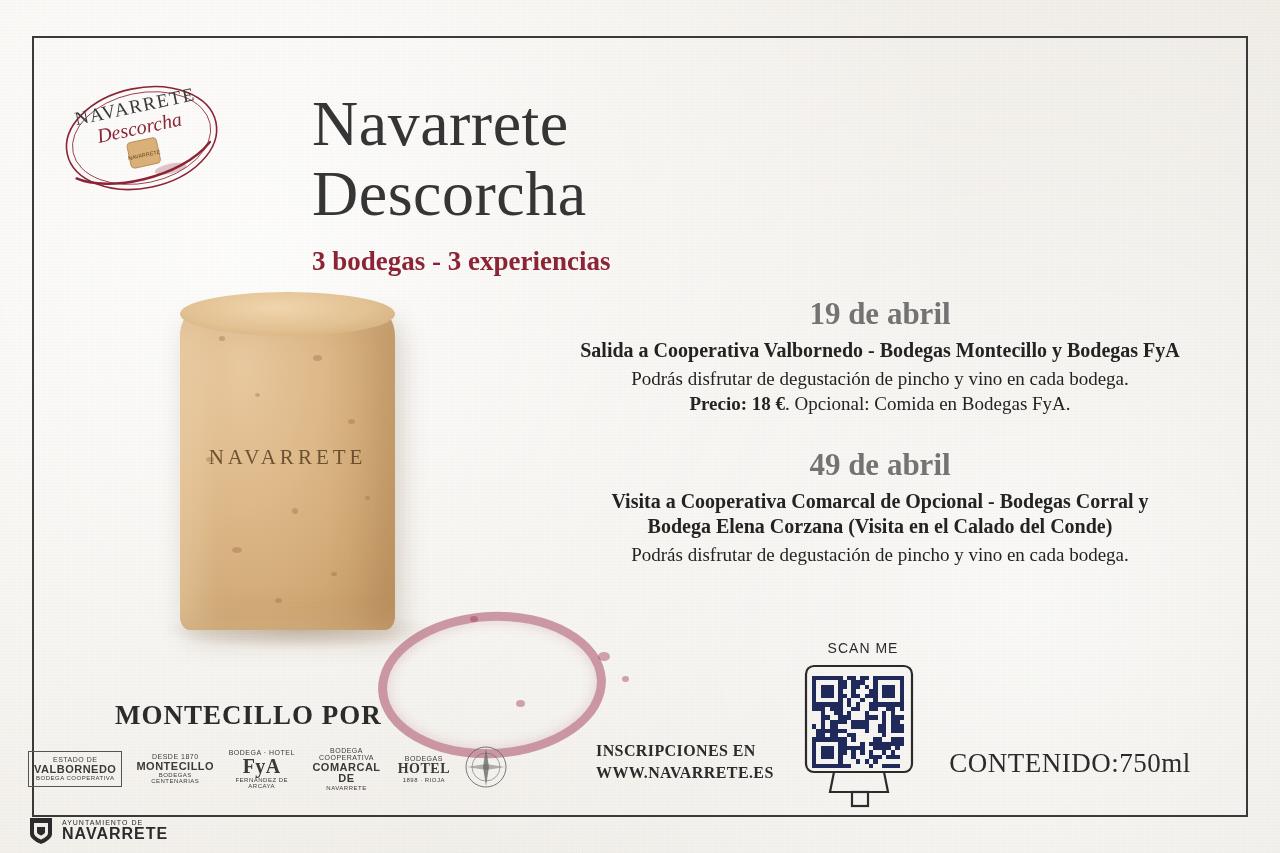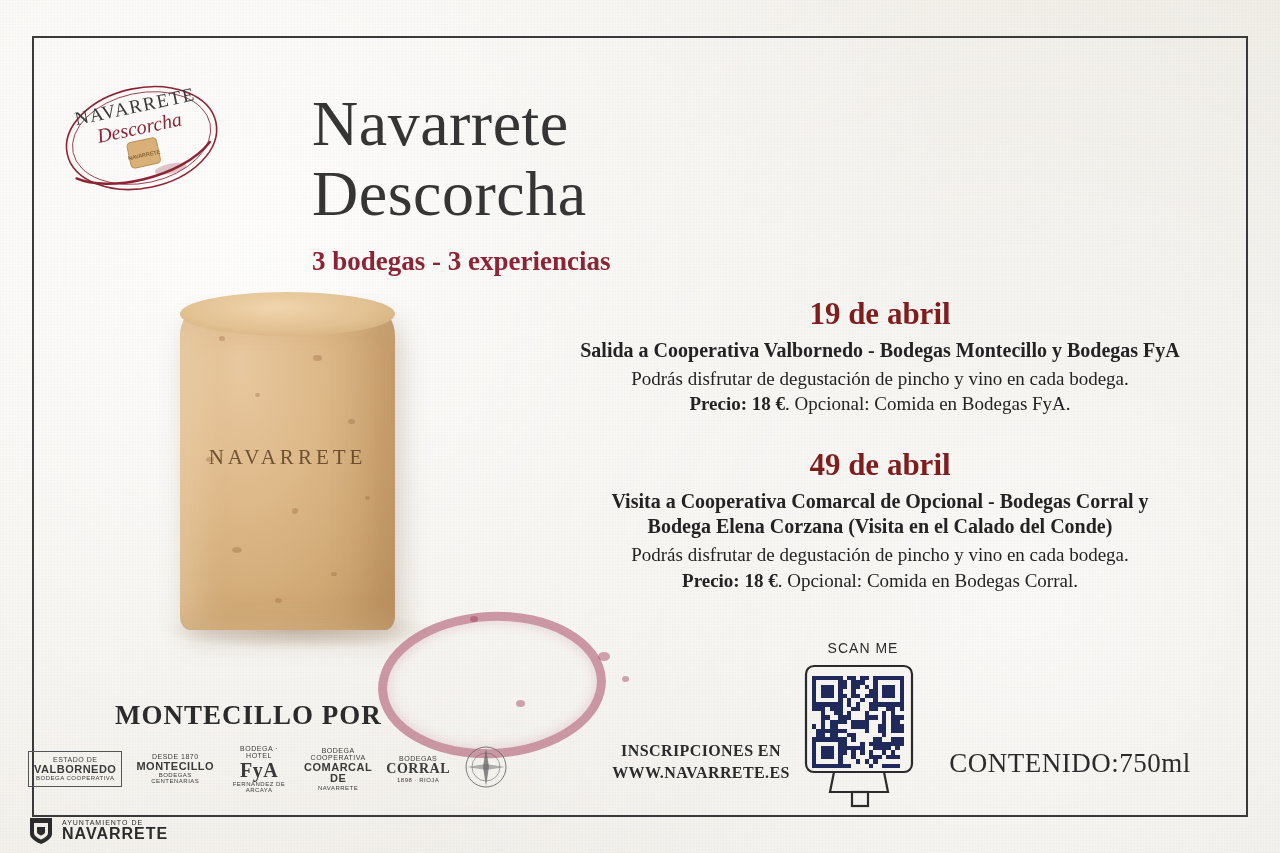--- a/index.html
+++ b/index.html
@@ -163,21 +163,21 @@
   .info {
     position: absolute;
     left: 520px;
     top: 296px;
     width: 720px;
     text-align: center;
   }
   .date {
     font-size: 31px;
     font-weight: bold;
-    color: #7f1d1d;
+    color: #737373;
     margin-bottom: 6px;
   }
   .ev-head {
     font-size: 20px;
     font-weight: bold;
     color: #232323;
     line-height: 1.28;
   }
   .ev-sub {
     font-size: 19px;
@@ -227,21 +227,20 @@
     border: 1px solid #555;
     padding: 4px 5px;
   }
 
   
   .inscripciones {
     position: absolute;
     left: 596px;
     top: 740px;
     width: 210px;
-    text-align: center;
     font-size: 16px;
     font-weight: bold;
     letter-spacing: 0.4px;
     color: #2b2b2b;
     line-height: 1.35;
   }
 
   
   .scan-me {
     position: absolute;
@@ -377,23 +376,20 @@
       <div class="ev-price">
         <b>Precio: 18 €</b><span>. Opcional: Comida en Bodegas FyA.</span>
       </div>
     </div>
 
     <div class="block-2">
       <div class="date">49 de abril</div>
       <div class="ev-head">Visita a Cooperativa Comarcal de Opcional - Bodegas Corral y</div>
       <div class="ev-head">Bodega Elena Corzana (Visita en el Calado del Conde)</div>
       <div class="ev-sub">Podrás disfrutar de degustación de pincho y vino en cada bodega.</div>
-      <div class="ev-price">
-        <b>Precio: 18 €</b><span>. Opcional: Comida en Bodegas Corral.</span>
-      </div>
     </div>
 
   </div>
 
   <div class="importado">MONTECILLO POR</div>
 
   <div class="sponsors">
     <div class="sp sp-box">
       <div class="l1">ESTADO DE</div>
       <div class="l2">VALBORNEDO</div>
@@ -409,21 +405,21 @@
       <div class="l2" style="font-size:20px;font-family:'Liberation Serif',serif;">FyA</div>
       <div class="l3">FERNÁNDEZ DE ARCAYA</div>
     </div>
     <div class="sp">
       <div class="l1">BODEGA COOPERATIVA</div>
       <div class="l2">COMARCAL DE</div>
       <div class="l3">NAVARRETE</div>
     </div>
     <div class="sp">
       <div class="l1">BODEGAS</div>
-      <div class="l2" style="font-size:14px;font-family:'Liberation Serif',serif;">CORRAL</div>
+      <div class="l2" style="font-size:14px;font-family:'Liberation Serif',serif;">HOTEL</div>
       <div class="l3">1898 · RIOJA</div>
     </div>
     <div class="sp">
       <svg width="44" height="44" viewBox="0 0 44 44">
         <circle cx="22" cy="22" r="20" fill="none" stroke="#6a6a6a" stroke-width="0.9"></circle>
         <circle cx="22" cy="22" r="14" fill="none" stroke="#6a6a6a" stroke-width="0.6"></circle>
         <path d="M22 3 L25 22 L22 41 L19 22 Z" fill="#6a6a6a" opacity="0.8"></path>
         <path d="M3 22 L22 19 L41 22 L22 25 Z" fill="#6a6a6a" opacity="0.5"></path>
       </svg>
     </div>

